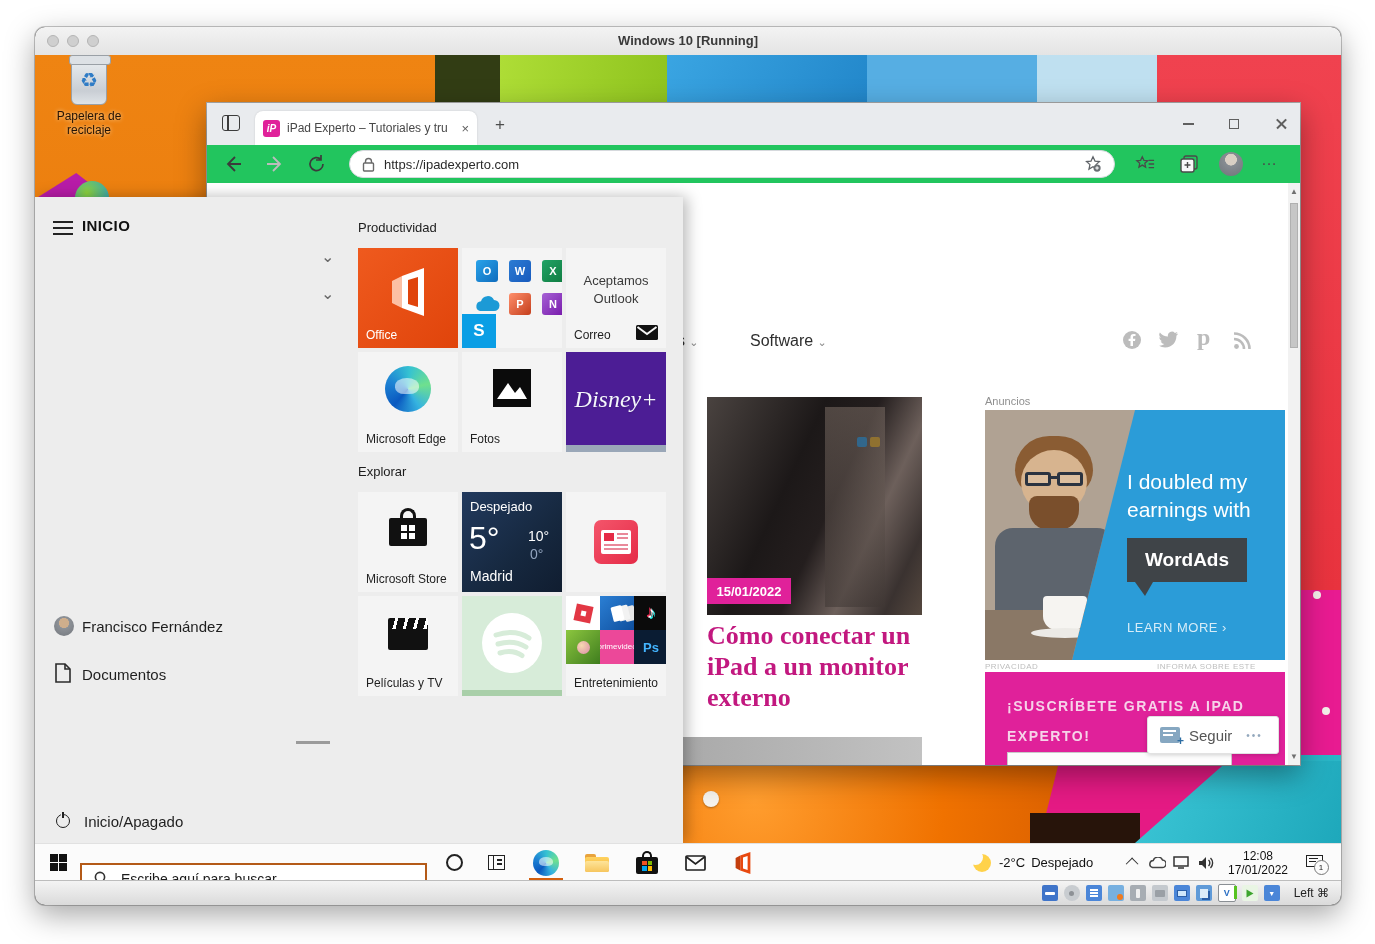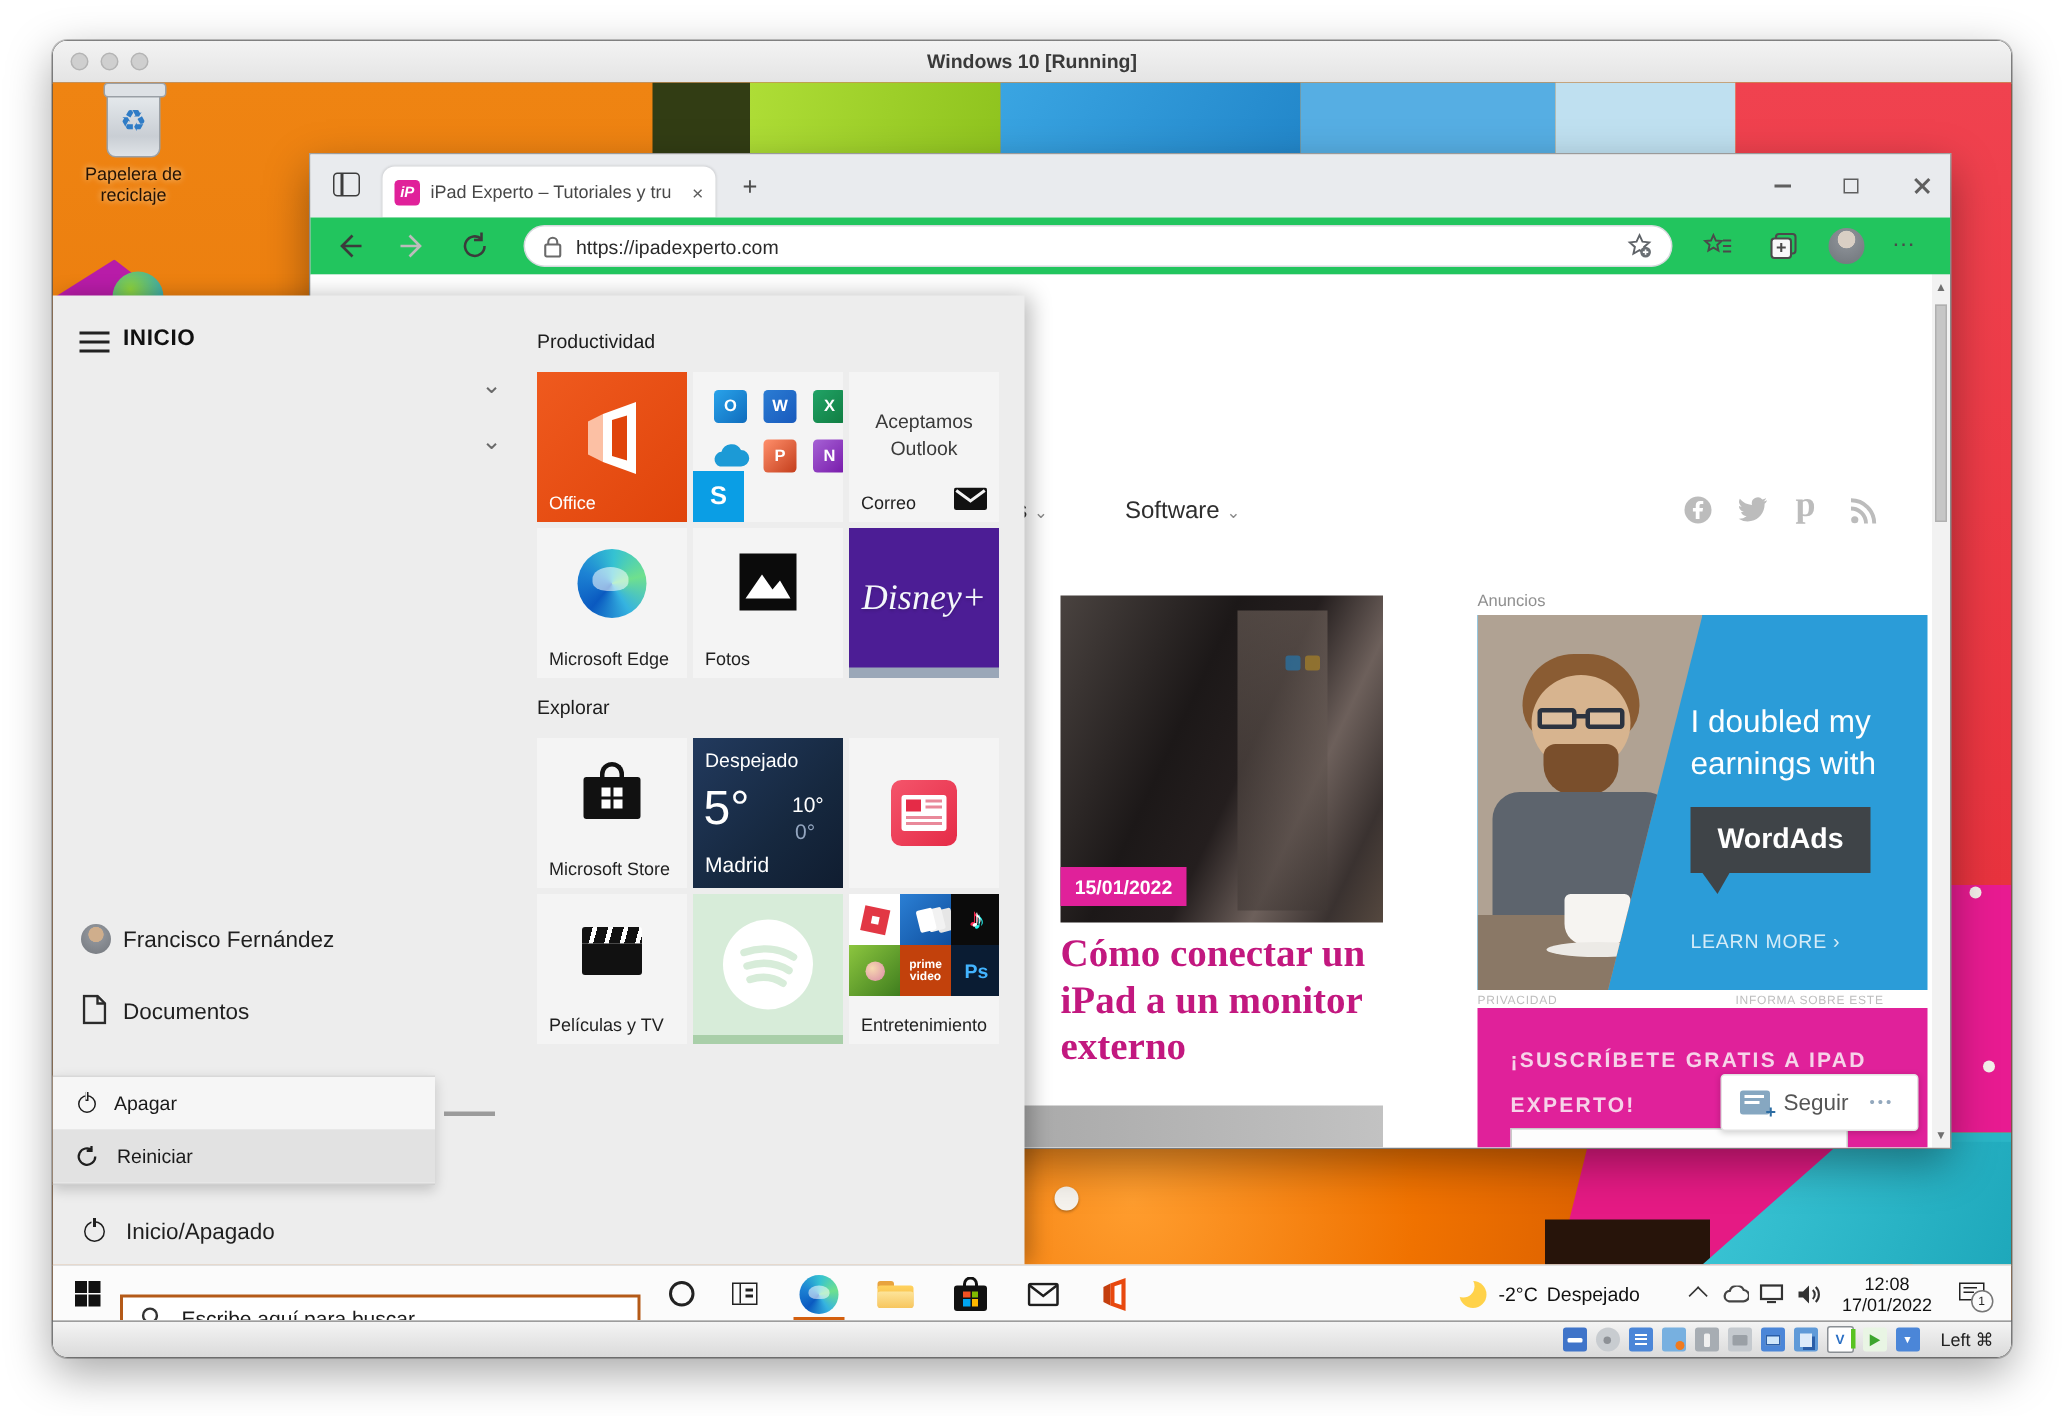--- a/index.html
+++ b/index.html
@@ -397,55 +397,41 @@
           </div>
           <div class="ent-cell" style="left:34px;top:0;background:linear-gradient(135deg,#2b7fd4,#0f4f9e);">
             <div style="width:11px;height:15px;background:#fff;border-radius:1.5px;transform:rotate(-14deg);box-shadow:6px 1px 0 #f2f2f2, 12px 3px 0 #e6e6e6;"></div>
           </div>
           <div class="ent-cell" style="left:68px;top:0;background:#0b0b0b;color:#fff;font-size:17px;">
             <span style="text-shadow:1.5px 1px 0 #25f4ee,-1.5px -1px 0 #fe2c55;">♪</span>
           </div>
           <div class="ent-cell" style="left:0;top:34px;background:linear-gradient(135deg,#8cc63f,#3f7d1e);">
             <div style="width:13px;height:13px;border-radius:50%;background:radial-gradient(circle at 35% 35%,#f7d9b0,#d98ba6);"></div>
           </div>
-          <div class="ent-cell" style="left:34px;top:34px;background:#c2410c;flex-direction:column;color:#fff;font-size:8px;font-weight:bold;line-height:8px;">
+          <div class="ent-cell" style="left:34px;top:34px;background:#ec4899;flex-direction:row;color:#fff;font-size:8px;font-weight:normal;line-height:8px;">
             <div>prime</div>
             <div>video</div>
           </div>
           <div class="ent-cell" style="left:68px;top:34px;background:#0a1c33;color:#43b4ff;font-size:13px;font-weight:bold;">
             <span>Ps</span>
           </div>
           <div class="tile-label">Entretenimiento</div>
         </div>
 
         <div class="abs" style="left:261px;top:544px;width:34px;height:3px;background:#9b9b9b;"></div>
 
         <div class="abs" style="left:19px;top:419px;width:20px;height:20px;border-radius:50%;background:radial-gradient(circle at 50% 35%,#cfae8c 30%,#8d9197 32%,#73777d);"></div>
         <div class="abs sm-item-label" style="left:47px;top:421px;">Francisco Fernández</div>
 
         <svg class="abs" style="left:20px;top:466px;" width="16" height="20" viewBox="0 0 16 20">
             <path d="M1 1 h9 l5 5 v13 h-14 Z" fill="none" stroke="#2b2b2b" stroke-width="1.6"></path>
             <path d="M10 1 v5 h5" fill="none" stroke="#2b2b2b" stroke-width="1.6"></path>
           </svg>
         <div class="abs sm-item-label" style="left:47px;top:469px;">Documentos</div>
 
-        <div class="flyout">
-          <div class="flyrow" style="top:0;background:#f6f6f6;">
-            <div class="powerring" style="margin-left:17px;">
-                <div class="powerbar"></div>
-              </div>
-            <div class="flylabel">Apagar</div>
-          </div>
-          <div class="flyrow" style="top:35px;background:#e2e2e2;">
-            <svg style="margin-left:15px;" width="16" height="16" viewBox="0 0 16 16">
-                <path d="M13.5 8 a5.5 5.5 0 1 1 -2-4.2 M11 1 v3.2 h-3.2" stroke="#1f1f1f" stroke-width="1.5" fill="none"></path>
-              </svg>
-            <div class="flylabel">Reiniciar</div>
-          </div>
-        </div>
 
         <div class="abs" style="left:0;top:604px;width:255px;height:40px;display:flex;align-items:center;">
           <div class="powerring" style="margin-left:21px;width:14px;height:14px;">
               <div class="powerbar" style="left:5px;"></div>
             </div>
           <div class="sm-item-label" style="margin-left:14px;">Inicio/Apagado</div>
         </div>
       </div>
 
       <div class="taskbar">

